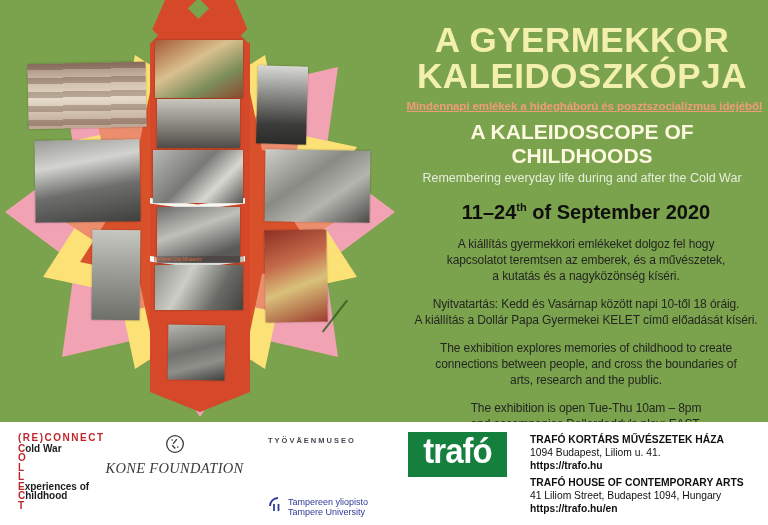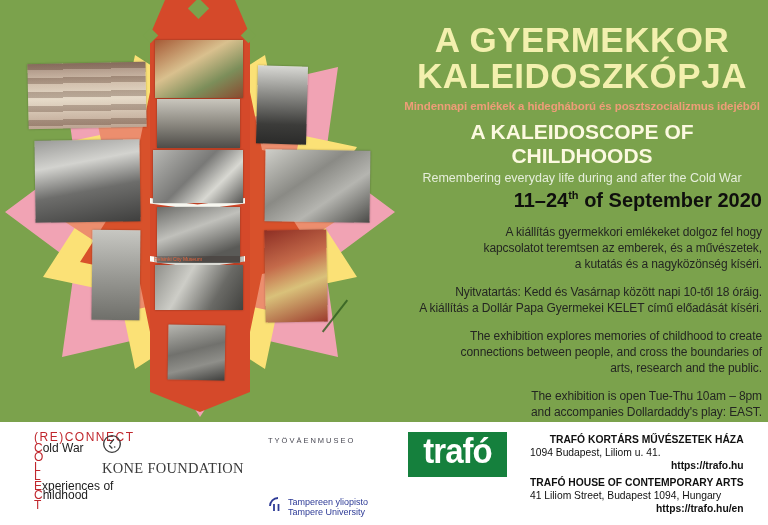--- a/index.html
+++ b/index.html
@@ -52,44 +52,44 @@
        background:linear-gradient(150deg,#a65a36 0%,#d9c08e 40%,#7c8e5a 70%,#8a4a30 100%);}
   .col3{left:265px;top:230px;width:62px;height:92px;transform:rotate(-1deg);
        background:linear-gradient(160deg,#8e2f24 0%,#c46a4a 35%,#d9c17a 60%,#9c3b2d 100%);}
   .photo-credit{position:absolute;left:154px;top:256px;width:90px;font-size:5px;line-height:6px;
        color:#e8643c;background:rgba(40,20,15,.25);white-space:nowrap;overflow:hidden;}
   .credit-diag{position:absolute;left:334px;top:296px;width:2px;height:40px;background:#2e5b1e;
        transform:rotate(38deg);opacity:.8;}
   
   .right{position:absolute;left:402px;top:22px;width:360px;color:#23251f;}
   .title{font-size:35px;line-height:36px;font-weight:bold;color:#f3f0ae;text-align:center;letter-spacing:.5px;}
-  .sub-hu{margin-top:6px;font-size:11.5px;font-weight:bold;color:#ee9d78;text-align:center;letter-spacing:-.1px;}
+  .sub-hu{margin-top:6px;font-size:11.5px;font-weight:bold;color:#ee9d78;text-align:right;letter-spacing:-.1px;text-decoration:underline;}
   .title-en{margin-top:8px;font-size:21px;font-weight:bold;color:#fcf9e0;text-align:center;}
   .sub-en{margin-top:3px;font-size:12.5px;color:#e6eedb;text-align:center;}
-  .details{margin-top:4px;padding-left:8px;text-align:right;}
+  .details{margin-top:16px;padding-left:8px;text-align:center;}
   .date{font-size:20px;font-weight:bold;color:#0f0f0d;}
   .date sup{font-size:11px;}
   .para{margin-top:12px;font-size:12px;line-height:16px;letter-spacing:-.1px;color:#242622;white-space:pre-line;}
   
   .footer{position:absolute;left:0;top:422px;width:768px;height:103px;background:#ffffff;}
-  .rc{position:absolute;left:34px;top:11px;font-size:12px;line-height:9.5px;font-weight:normal;color:#1c1c1c;}
+  .rc{position:absolute;left:18px;top:11px;font-size:10px;line-height:9.5px;font-weight:bold;color:#1c1c1c;}
   .rc-title{color:#c0272d;letter-spacing:1.5px;margin-bottom:1px;}
   .rc-red{color:#c0272d;}
-  .kone{position:absolute;left:102px;top:12px;width:145px;text-align:left;}
+  .kone{position:absolute;left:102px;top:12px;width:145px;text-align:center;font-style:italic;}
   .kone-name{margin-top:2px;font-family:"Liberation Serif",serif;font-size:14.5px;color:#3b3b3b;letter-spacing:.3px;}
   .werstas{position:absolute;left:268px;top:14px;}
-  .werstas-small{font-size:7.5px;font-weight:normal;letter-spacing:2px;color:#474752;}
+  .werstas-small{font-size:7.5px;font-weight:bold;letter-spacing:2px;color:#474752;}
   .werstas-name{font-size:21px;line-height:21px;font-weight:bold;color:#c22a44;letter-spacing:.5px;}
   .tampere{position:absolute;left:268px;top:74px;display:flex;align-items:center;gap:4px;}
   .tampere-text{font-size:9px;line-height:10px;color:#2d3a96;}
   .trafo-box{position:absolute;left:408px;top:10px;width:99px;height:45px;background:#15803d;
       display:flex;align-items:flex-start;justify-content:center;}
   .trafo-word{color:#fff;font-size:33px;font-weight:bold;letter-spacing:-1px;transform:scaleY(1.05);}
   .addr{position:absolute;left:530px;top:11px;font-size:10.3px;line-height:13px;color:#101010;}
-  .addr .b{font-weight:bold;text-align:right;}
+  .addr .b{font-weight:bold;}
   .addr .gap{height:4px;}
 </style>
 </head>
 <body>
 
 <div class="poster">
 
   <div class="collage">
     <div class="shape pink-star"></div>
     <div class="shape yellow-star"></div>

